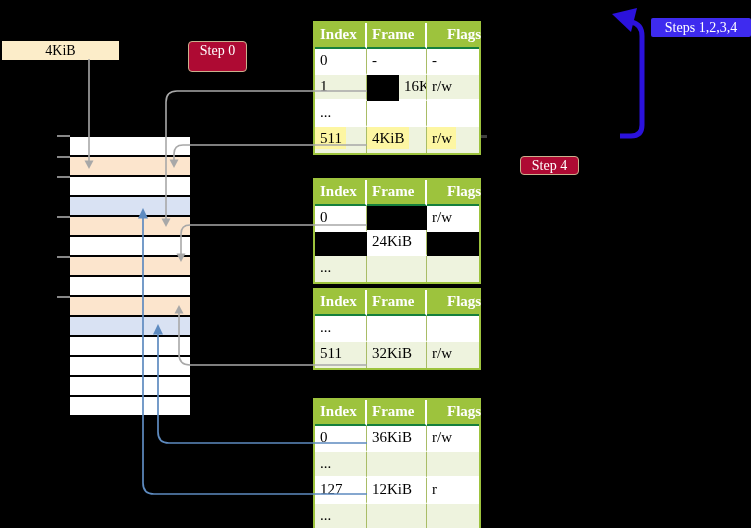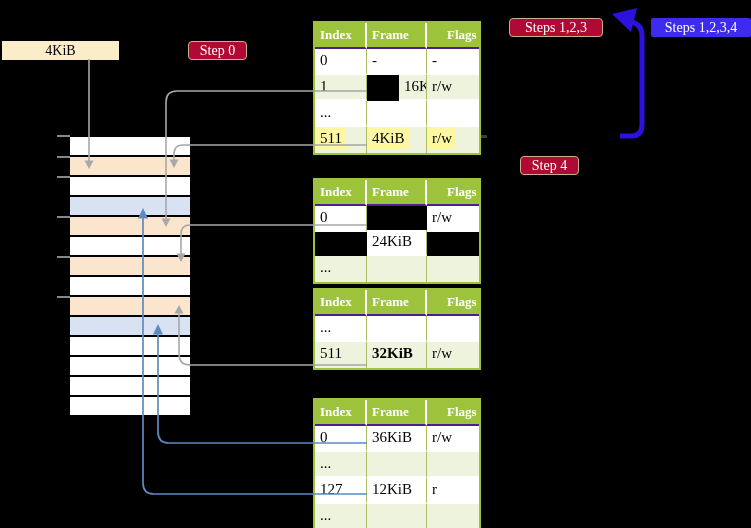--- a/index.html
+++ b/index.html
@@ -2,59 +2,58 @@
 <html style="--background: #000000; --table_header_bg: #9dc33d; --table_row_bg: #ffffff; --table_row_alt_bg: #eef3de; --highlight_bg: #fdf6a2; --page_size_label_bg: #fcedc9; --step_label_bg: #ae0a33; --steps1234_label_bg: #3e2bef; --memory_frame_white: #ffffff; --memory_frame_peach: #fce5cd; --memory_frame_blue: #d9e2f3; --gray_arrow: #a8a8a8; --blue_arrow: #5e8bc0; --loop_arrow: #2b12dc; --tick: #888888;"><head>
 <meta charset="utf-8">
 <style>
   html,body{margin:0;padding:0;background:#000;}
   #canvas{position:relative;width:751px;height:528px;background:var(--background,#000);
           font-family:"Liberation Serif","DejaVu Serif",serif;overflow:hidden;}
   .label{position:absolute;font-size:14px;line-height:17px;text-align:center;box-sizing:border-box;}
   .cream{background:var(--page_size_label_bg);color:#000;left:2px;top:41px;width:117px;height:19px;line-height:19px;}
   .redbox{background:var(--step_label_bg);color:#fff;border-radius:4px;border:1px solid #c9b18d;}
   .bluebox{background:var(--steps1234_label_bg);color:#fff;border-radius:2px;line-height:19px;}
-  #lbl-step0{left:188px;top:41px;width:59px;height:19px;}
+  #lbl-step0{left:188px;top:41px;width:59px;height:31px;}
   #lbl-steps123{left:509px;top:18px;width:94px;height:19px;}
   #lbl-steps1234{left:651px;top:18px;width:100px;height:19px;}
   #lbl-step4{left:520px;top:156px;width:59px;height:19px;}
 
   
   #stack{position:absolute;left:70px;top:137px;width:120px;}
   .mrow{height:20px;box-sizing:border-box;border-bottom:2px solid #000;}
   .mrow.free{background:var(--memory_frame_white);}
   .mrow.page-table{background:var(--memory_frame_peach);}
   .mrow.mapped-page{background:var(--memory_frame_blue);}
   .tick{position:absolute;left:57px;width:13px;height:2px;background:var(--tick);}
 
   
   .ptable{position:absolute;left:313px;width:168px;display:grid;
           grid-template-columns:52px 60px 52px;box-sizing:border-box;
           border:2px solid var(--table_header_bg);}
-  .pth{background:var(--table_header_bg);color:#fff;font-weight:bold;font-size:13px;
+  .pth{background:var(--table_header_bg);color:#fff;font-weight:bold;font-size:15px;
        height:26px;line-height:23px;padding-left:5px;box-sizing:border-box;
-       border-bottom:2px solid #4c1d95;border-right:2px solid #fff;}
+       border-bottom:2px solid #15803d;border-right:2px solid #fff;}
   .pth.last{border-right:none;padding-left:20px;}
   .ptd{font-size:15px;height:26px;line-height:23px;padding-left:5px;color:#000;
        box-sizing:border-box;border-bottom:2px solid #fff;border-right:1px solid #a9bd66;
        background:var(--table_row_bg);white-space:nowrap;overflow:hidden;}
   .ptd.last{border-right:none;}
   .hl{display:inline-block;background:var(--highlight_bg);line-height:20px;
       margin-left:-5px;padding:1px 4px 1px 5px;}
 
   #arrows{position:absolute;left:0;top:0;pointer-events:none;}
   #dash{position:absolute;left:481px;top:135px;width:6px;height:3px;background:#3f3f3f;}
 </style>
 </head>
 <body>
 
 <div id="canvas">
 
   <div class="label cream">4KiB</div>
   <div class="label redbox" id="lbl-step0">Step 0</div>
-  <div class="label redbox" id="lbl-steps123">Steps 1,2,3</div>
   <div class="label bluebox" id="lbl-steps1234">Steps 1,2,3,4</div>
   <div class="label redbox" id="lbl-step4">Step 4</div>
 
   <div id="stack">
       <div class="mrow free"></div>
       <div class="mrow page-table"></div>
       <div class="mrow free"></div>
       <div class="mrow mapped-page"></div>
       <div class="mrow page-table"></div>
       <div class="mrow free"></div>
@@ -105,21 +104,21 @@
       <div class="ptd last alt" style="background: var(--table_row_alt_bg); border-bottom: none;"></div>
     </div>
   <div class="ptable" id="tbl2" style="top:288px">
       <div class="pth">Index</div>
       <div class="pth">Frame</div>
       <div class="pth last">Flags</div>
       <div class="ptd" style="background: var(--table_row_bg);">...</div>
       <div class="ptd" style="background: var(--table_row_bg);"></div>
       <div class="ptd last" style="background: var(--table_row_bg);"></div>
       <div class="ptd alt" style="background: var(--table_row_alt_bg); border-bottom: none;">511</div>
-      <div class="ptd alt" style="background: var(--table_row_alt_bg); border-bottom: none; font-weight: bold;">32KiB</div>
+      <div class="ptd alt" style="background: var(--table_row_alt_bg); border-bottom: none;">32KiB</div>
       <div class="ptd last alt" style="background: var(--table_row_alt_bg); border-bottom: none;">r/w</div>
     </div>
   <div class="ptable" id="tbl3" style="top:398px">
       <div class="pth">Index</div>
       <div class="pth">Frame</div>
       <div class="pth last">Flags</div>
       <div class="ptd" style="background: var(--table_row_bg);">0</div>
       <div class="ptd" style="background: var(--table_row_bg);">36KiB</div>
       <div class="ptd last" style="background: var(--table_row_bg);">r/w</div>
       <div class="ptd alt" style="background: var(--table_row_alt_bg);">...</div>

